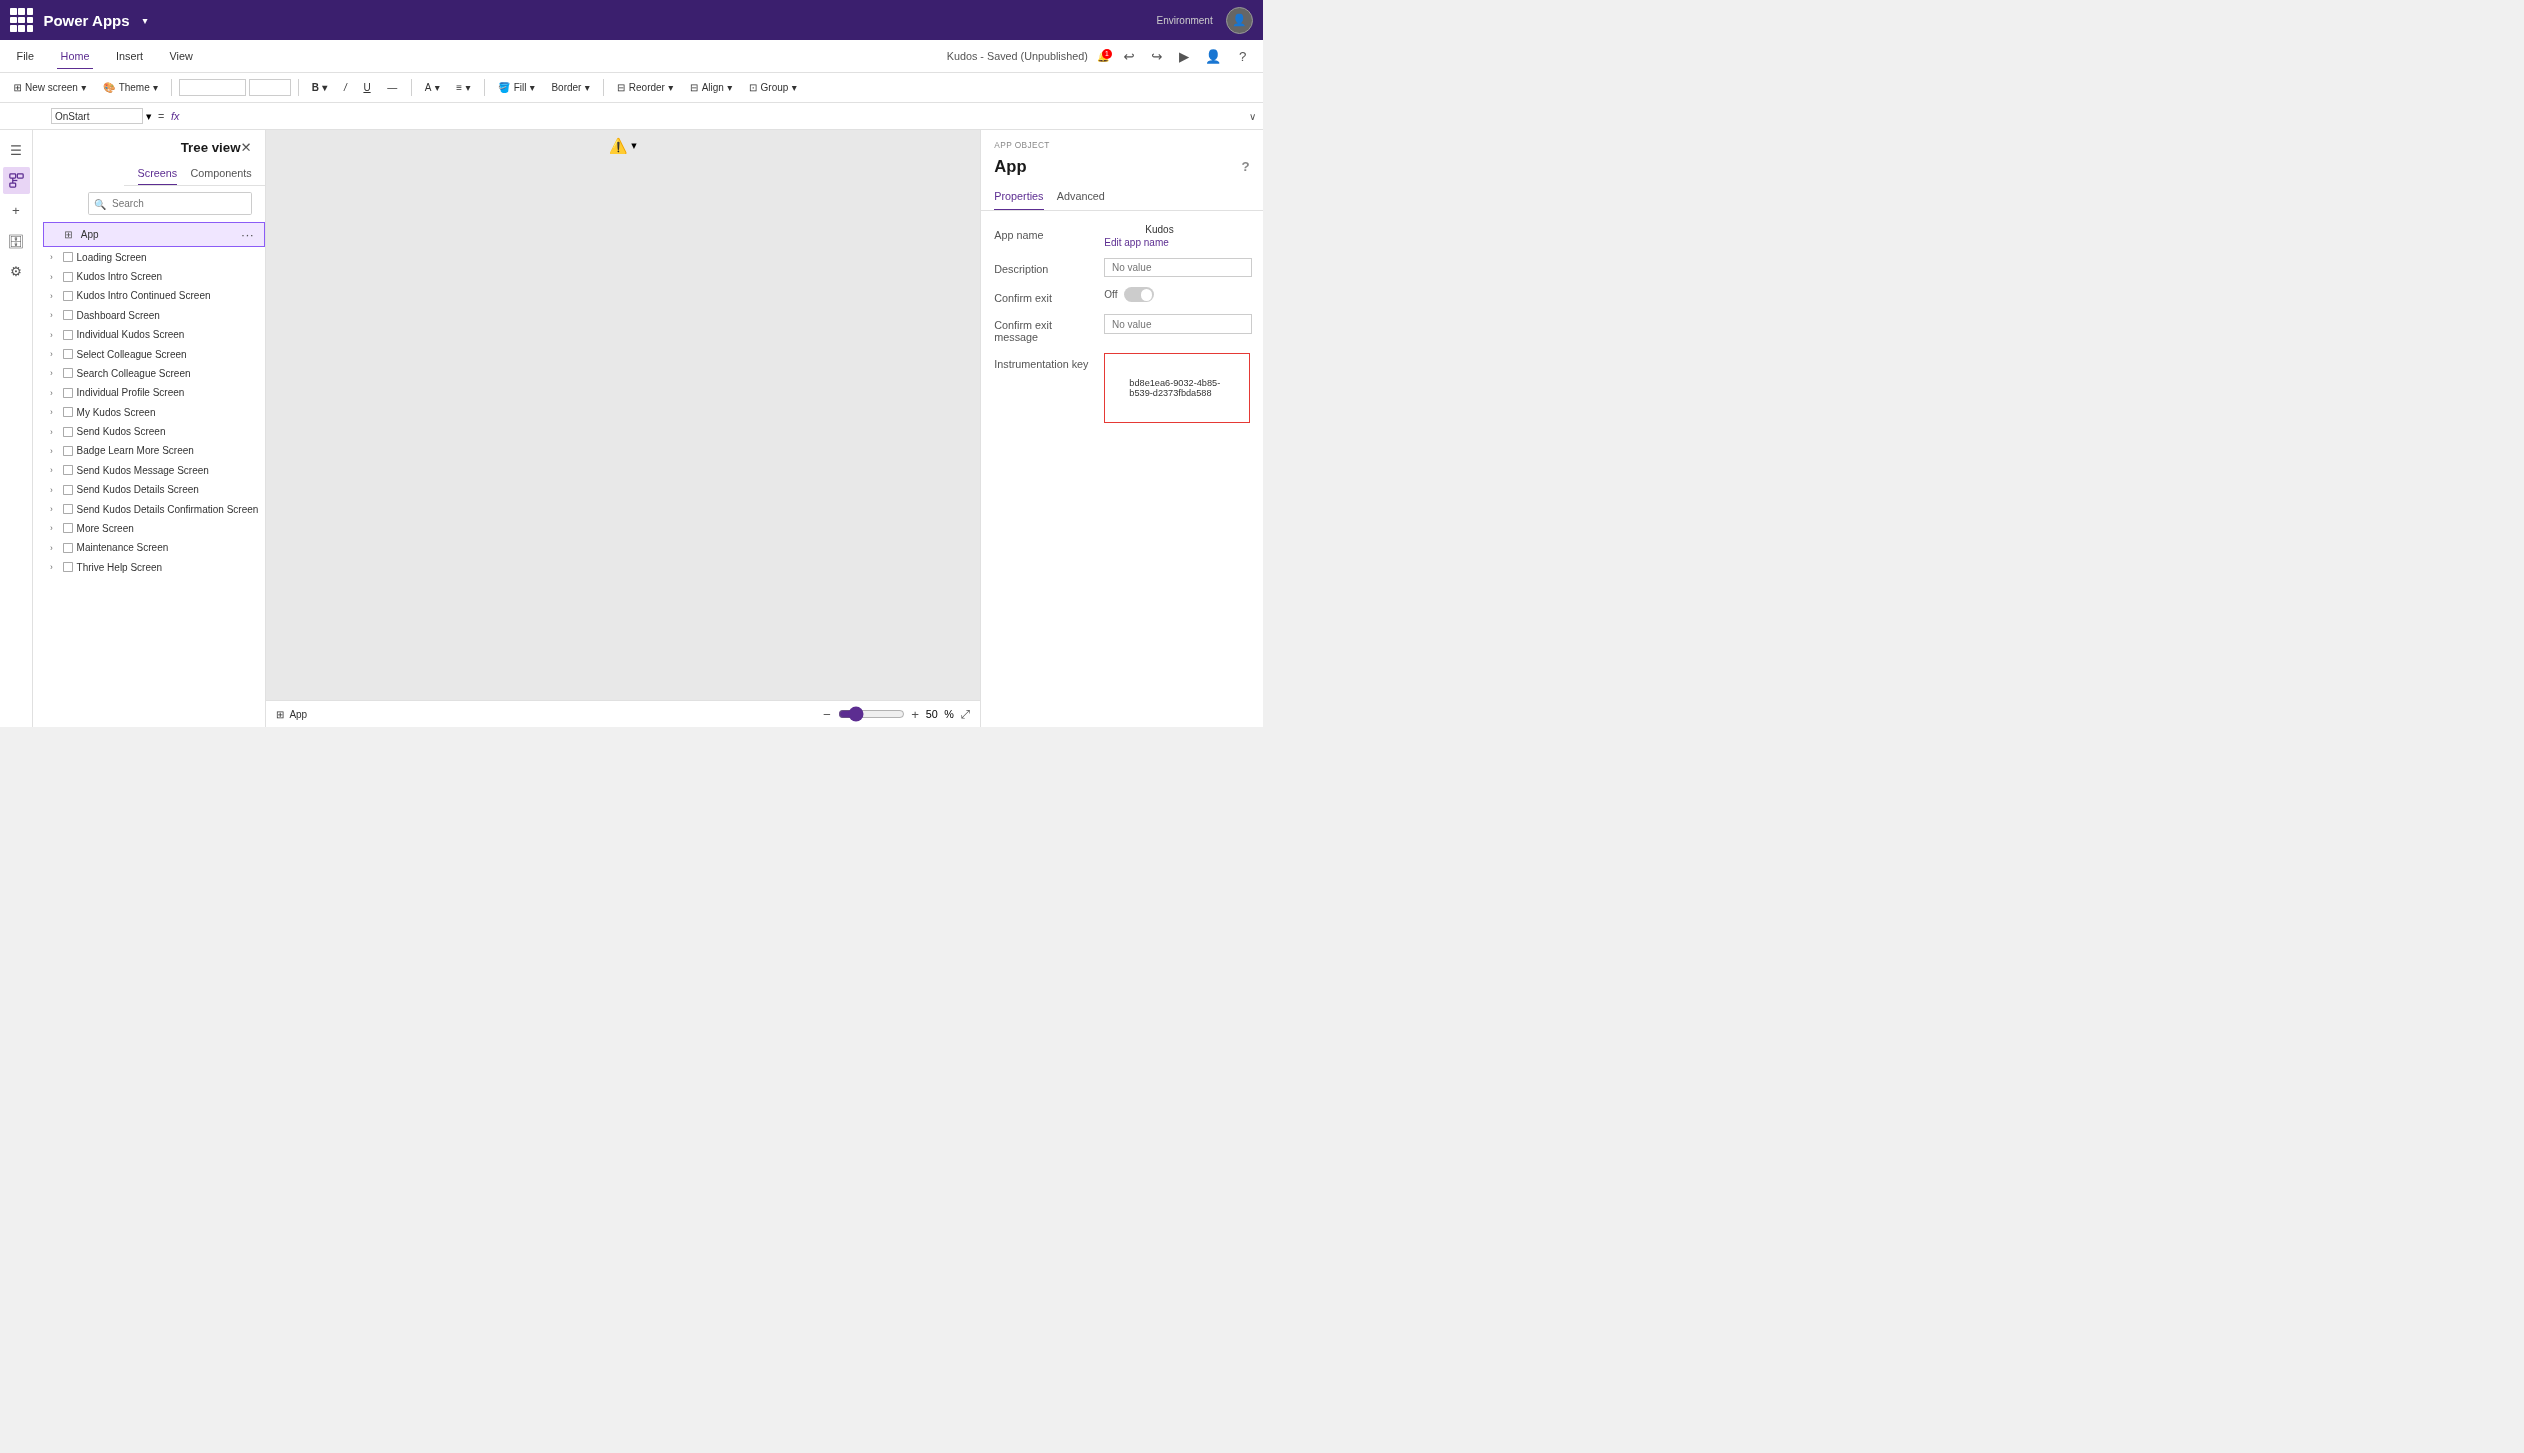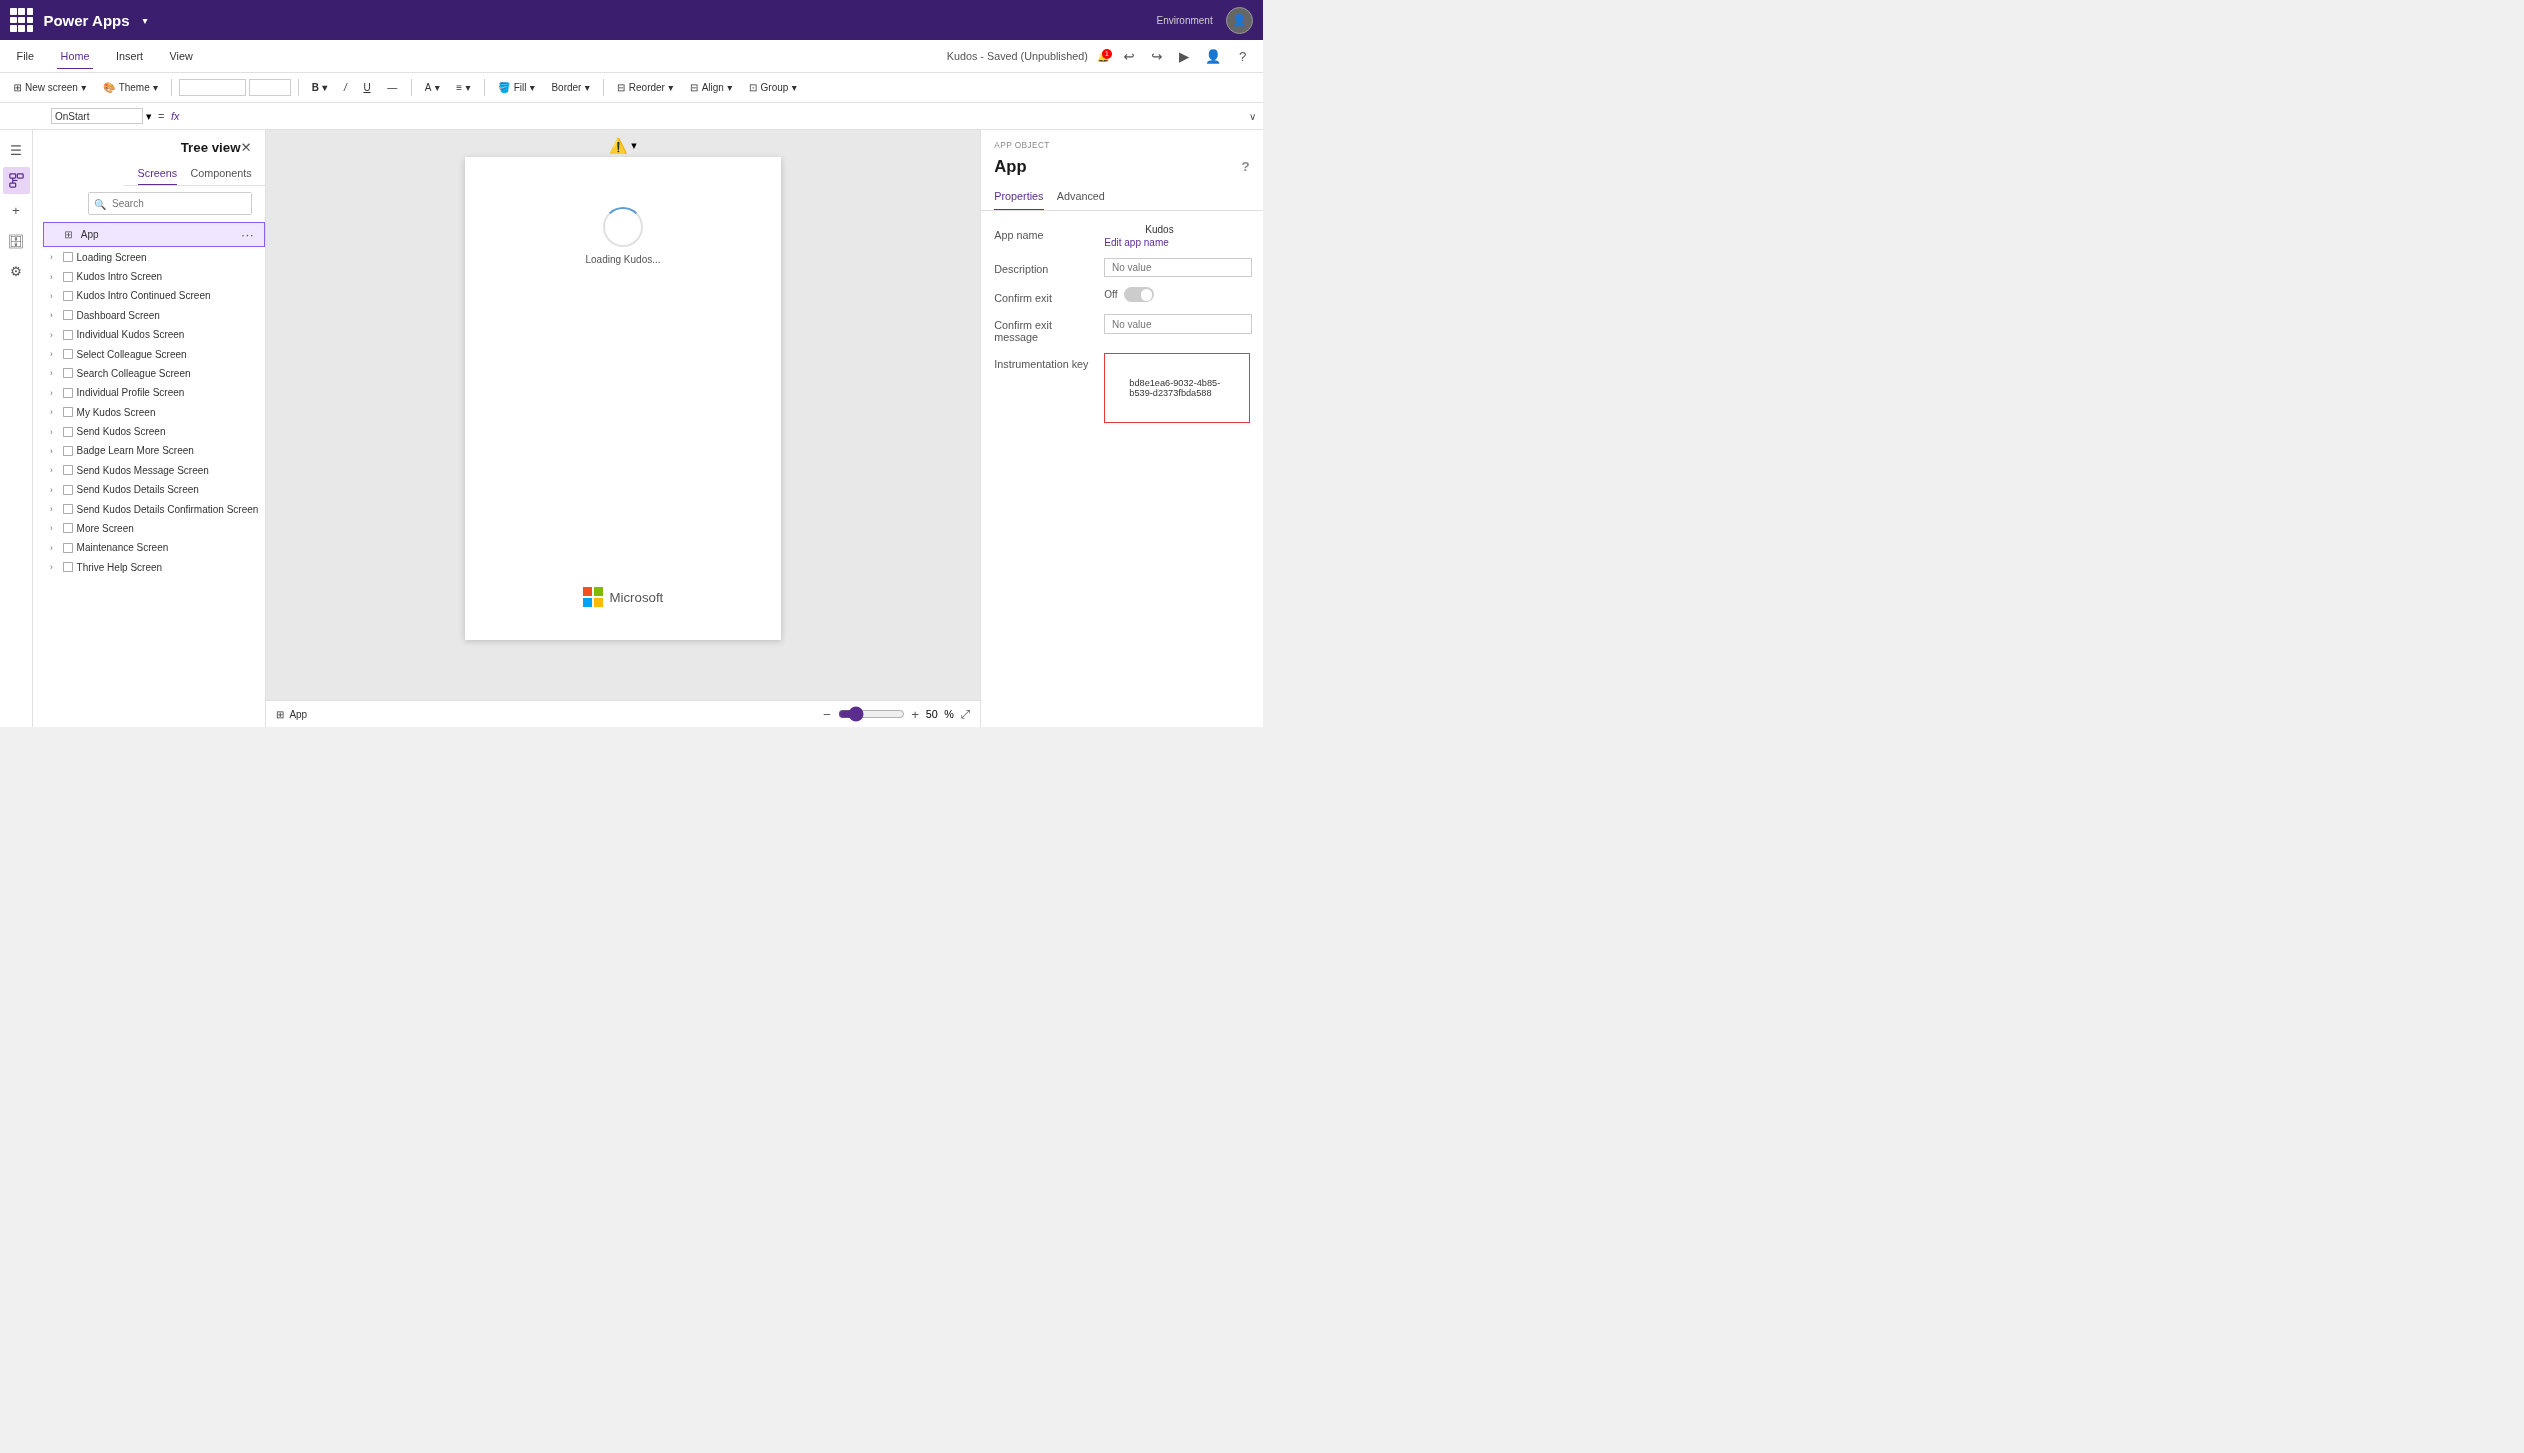--- a/index.html
+++ b/index.html
@@ -861,35 +861,20 @@
 
     </div>
   </div>
 
   <div class="canvas-area">
     <div class="canvas-warning">
       <span class="warning-icon">⚠️</span>
       <span>▾</span>
     </div>
 
-    <div class="canvas-frame">
-      <div class="loading-content">
-        <div class="loading-spinner"></div>
-        <span class="loading-text">Loading Kudos...</span>
-      </div>
-      <div class="microsoft-logo">
-        <div class="ms-grid">
-          <div class="ms-red"></div>
-          <div class="ms-green"></div>
-          <div class="ms-blue"></div>
-          <div class="ms-yellow"></div>
-        </div>
-        <span class="ms-text">Microsoft</span>
-      </div>
-    </div>
 
     <div class="canvas-bottom-bar">
       <div class="bottom-app-label">
         <span>⊞</span>
         <span>App</span>
       </div>
       <div class="zoom-controls">
         <button class="zoom-btn">−</button>
         <input type="range" class="zoom-slider" min="10" max="200" value="50" style="">
         <button class="zoom-btn">+</button>

